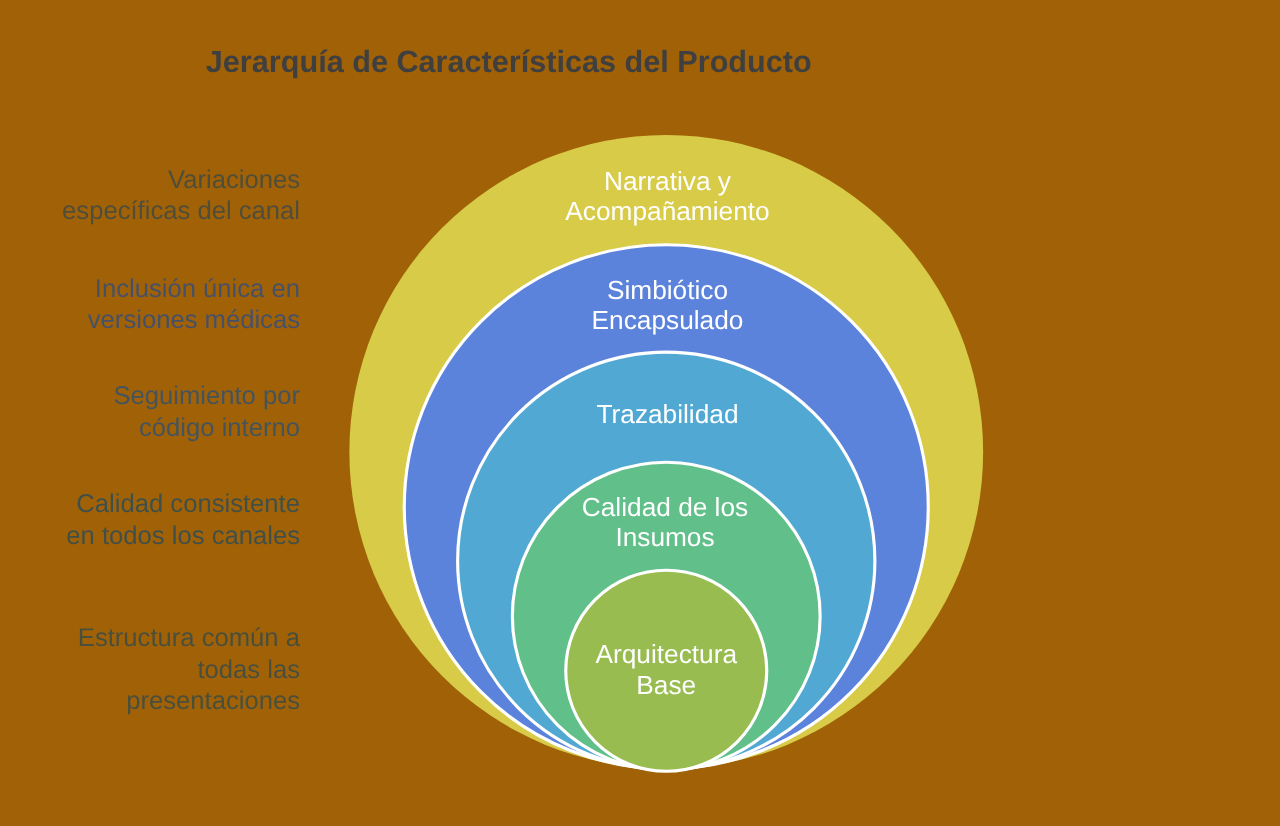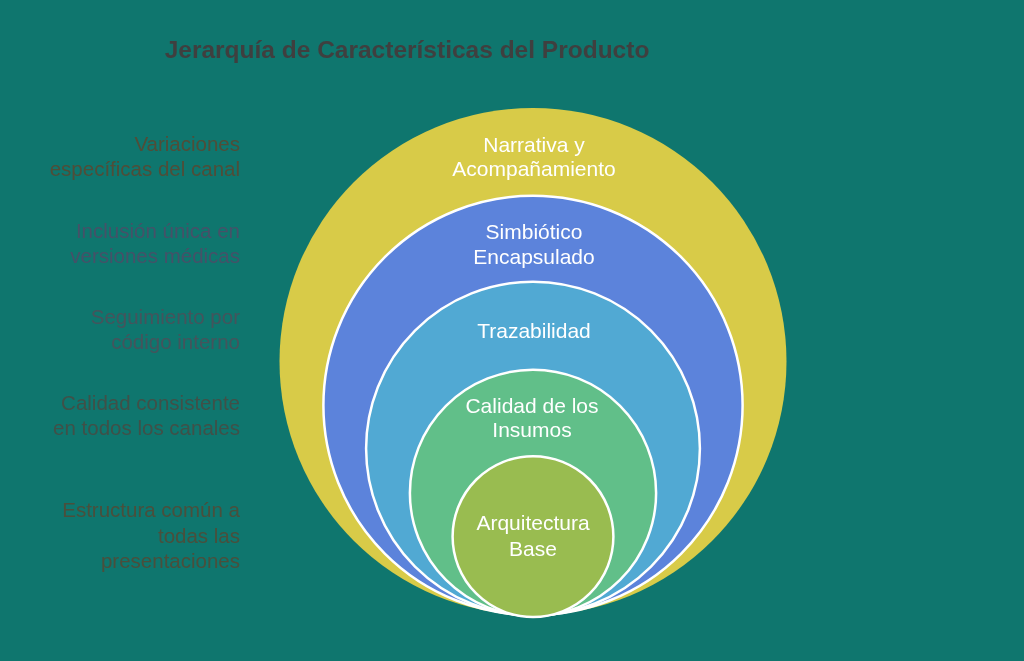--- a/index.html
+++ b/index.html
@@ -1,16 +1,16 @@
 <!DOCTYPE html>
 <html><head>
 <meta charset="utf-8">
 <style>
   html,body{margin:0;padding:0;background:#ffffff;}
-  #canvas{position:relative;width:1024px;height:661px;background:#0f766e;overflow:hidden;
+  #canvas{position:relative;width:1024px;height:661px;background:#a16207;overflow:hidden;
     font-family:"Liberation Sans", sans-serif;}
   svg{position:absolute;left:0;top:0;}
 </style>
 </head>
 <body>
 <div id="canvas">
 <svg width="1024" height="661" viewBox="0 0 1024 661">
 
   <circle cx="533" cy="361.5" r="253.5" fill="#d8cb48"></circle>
   <circle cx="533" cy="405.35" r="209.6" fill="#5c83db" stroke="#ffffff" stroke-width="2.5"></circle>

